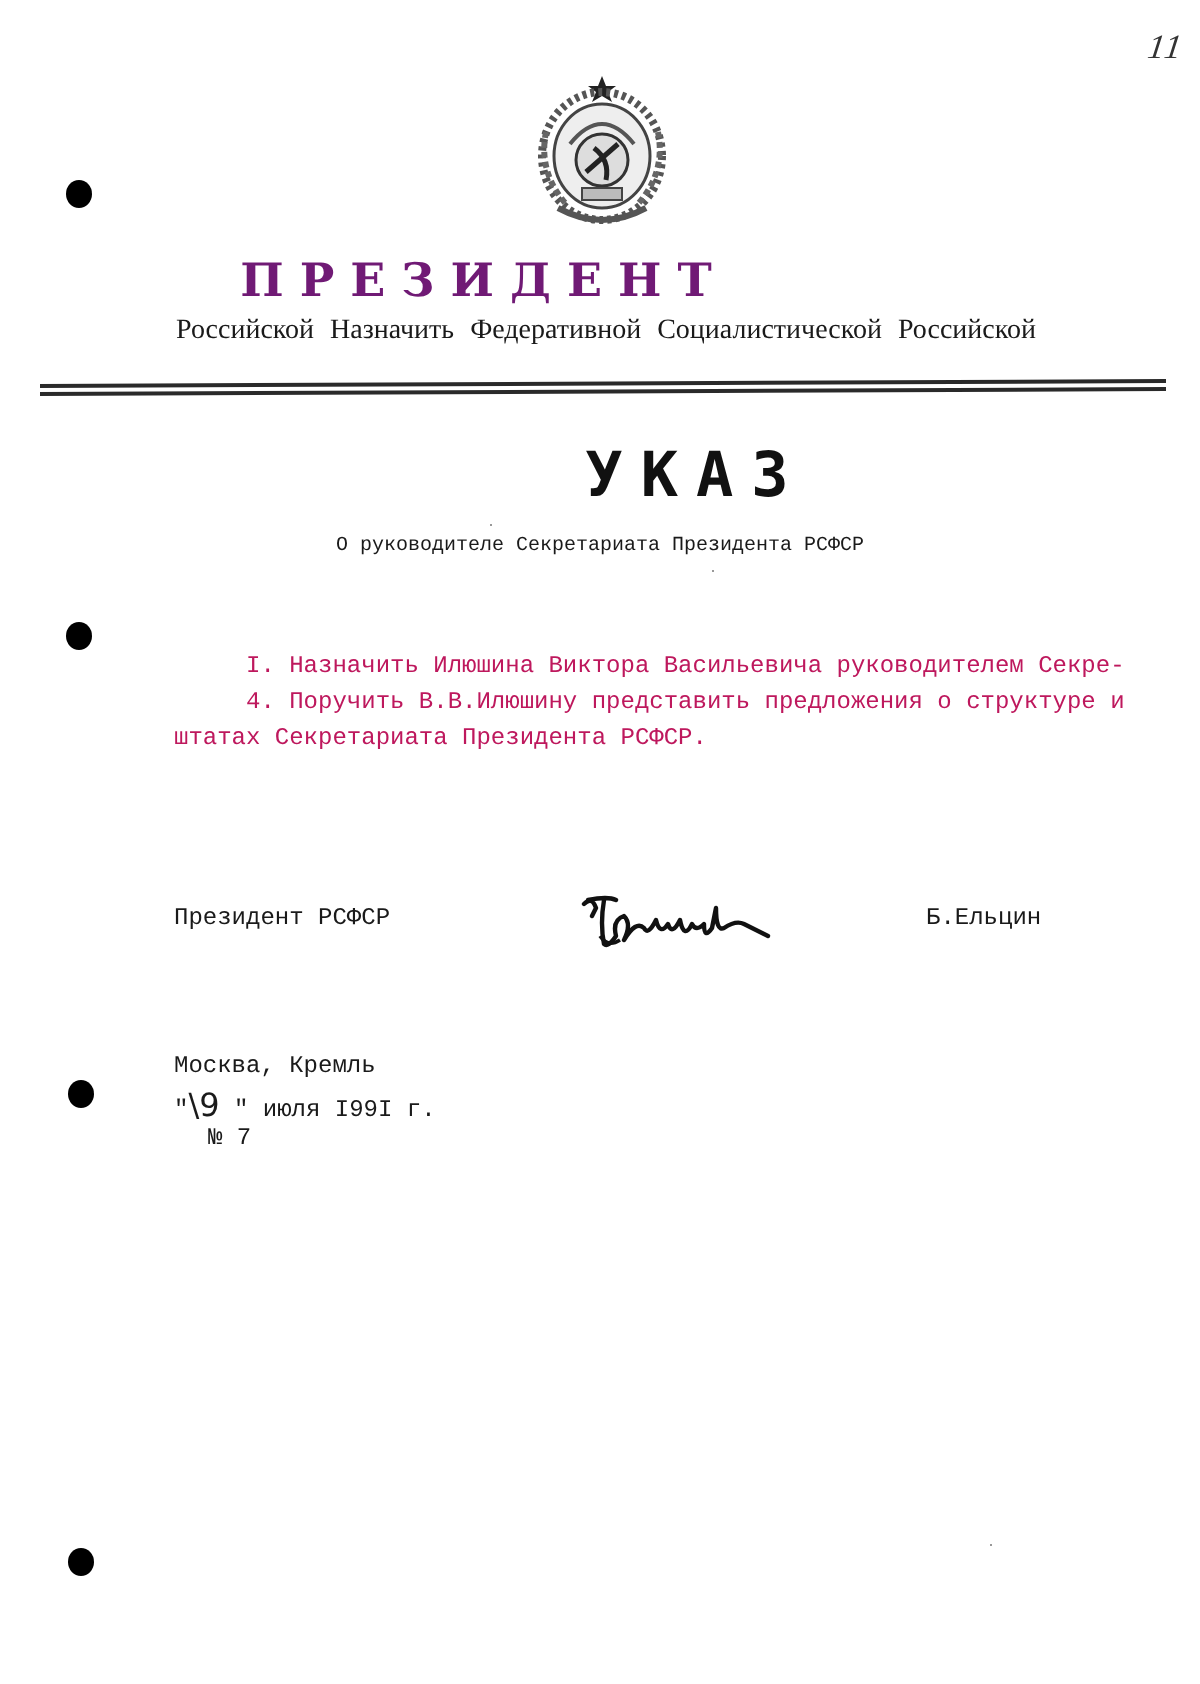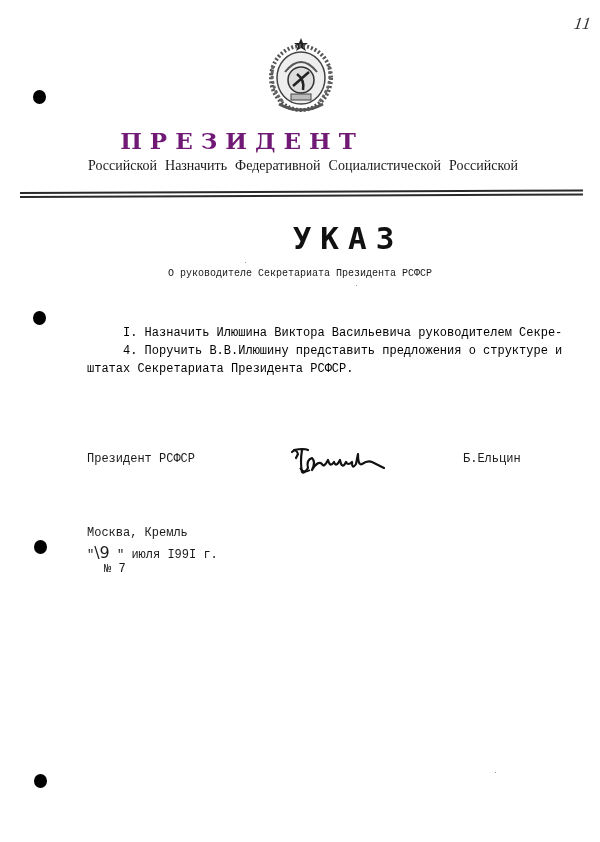--- a/index.html
+++ b/index.html
@@ -7,21 +7,21 @@
     .abs { position: absolute; }
     .punch { position: absolute; width: 13px; height: 14px; border-radius: 50%; background: #000; }
     .page-number { left: 574px; top: 14px; font-family: "Liberation Serif", serif; font-style: italic; font-size: 17px; color: #333; letter-spacing: 1px; transform: skewX(-8deg); }
     .emblem { left: 263px; top: 36px; width: 76px; height: 80px; }
     .title-president { left: 0; width: 476px; top: 127px; text-align: center; font-family: "DejaVu Serif", serif; font-weight: bold; font-size: 23px; letter-spacing: 8px; color: #701a75; padding-left: 8px; box-sizing: border-box; }
     .subtitle-republic { left: 88px; top: 158px; width: 430px; display: flex; justify-content: space-between; font-family: "Liberation Serif", serif; font-size: 14px; color: #1a1a1a; }
     .rule-top { left: 20px; top: 192px; width: 563px; height: 2px; background: #2a2a2a; transform: rotate(-0.25deg); transform-origin: left; }
     .rule-bottom { left: 20px; top: 196px; width: 563px; height: 2px; background: #2a2a2a; transform: rotate(-0.25deg); transform-origin: left; }
     .title-decree { left: 0; width: 600px; top: 220px; text-align: center; font-family: "DejaVu Sans Mono", monospace; font-weight: bold; font-size: 31px; letter-spacing: 9px; color: #111; padding-left: 6px; box-sizing: border-box; margin-left: 45px; }
     .decree-subject { left: 0; width: 600px; top: 268px; text-align: center; font-family: "Liberation Mono", monospace; font-size: 10px; color: #1a1a1a; }
-    .body-text { left: 87px; top: 324px; width: 485px; font-family: "Liberation Mono", monospace; font-size: 12px; line-height: 18px; color: #000000; white-space: pre; }
+    .body-text { left: 87px; top: 324px; width: 485px; font-family: "Liberation Mono", monospace; font-size: 12px; line-height: 18px; color: #be185d; white-space: pre; }
     .sig-label { left: 87px; top: 452px; font-family: "Liberation Mono", monospace; font-size: 12px; color: #1a1a1a; }
     .signature { left: 290px; top: 446px; width: 96px; height: 30px; }
     .sig-name { left: 463px; top: 452px; font-family: "Liberation Mono", monospace; font-size: 12px; color: #1a1a1a; text-align: right; }
     .place { left: 87px; top: 526px; font-family: "Liberation Mono", monospace; font-size: 12px; color: #1a1a1a; }
     .date-line { left: 87px; top: 543px; font-family: "Liberation Mono", monospace; font-size: 12px; color: #1a1a1a; white-space: pre; }
     .date-day { font-family: "DejaVu Sans", sans-serif; font-size: 16px; }
     .number-line { left: 104px; top: 562px; font-family: "Liberation Mono", monospace; font-size: 12px; color: #1a1a1a; }
     .speck { position: absolute; width: 1px; height: 1px; background: #999; }
   </style>
 </head>

